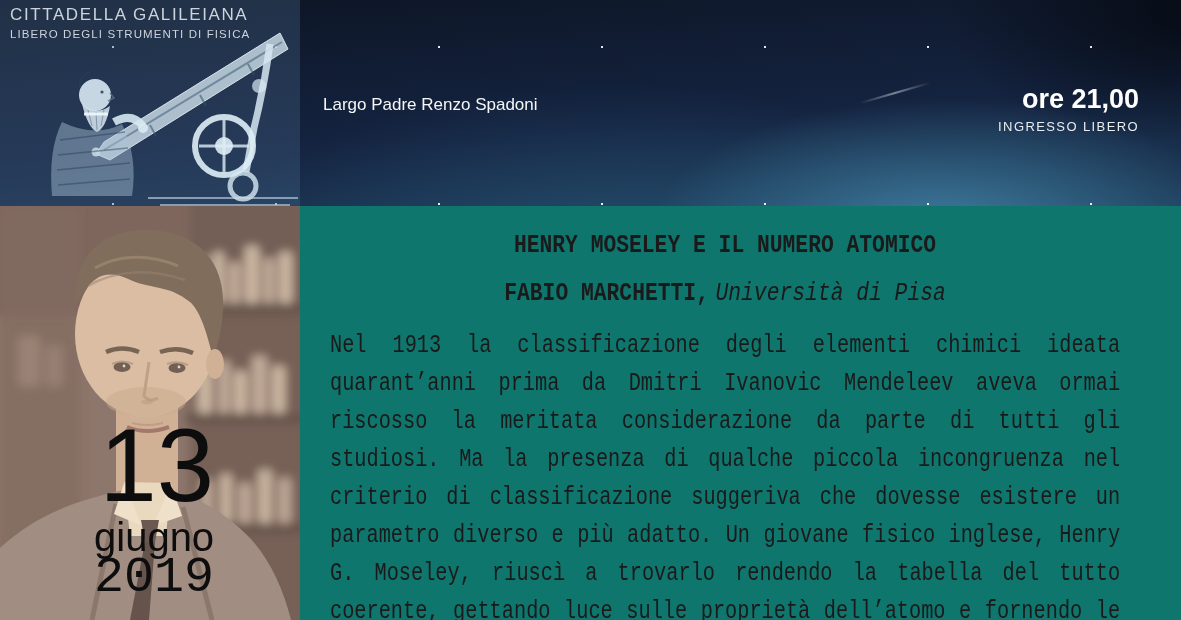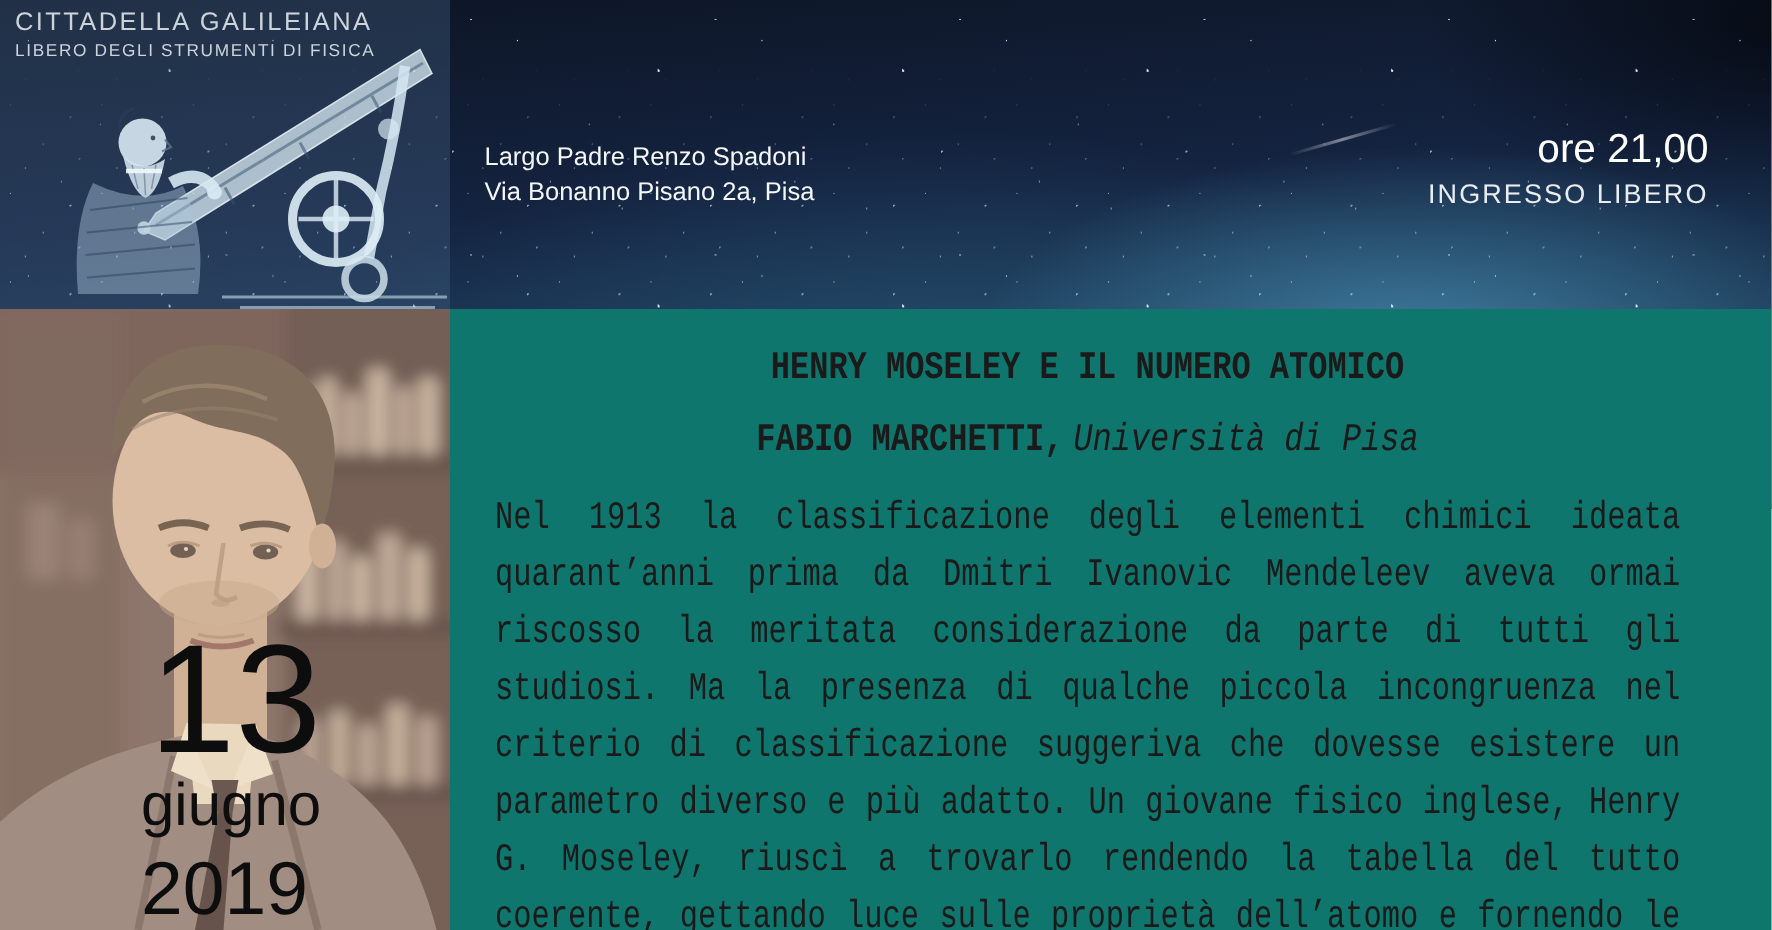--- a/index.html
+++ b/index.html
@@ -59,32 +59,32 @@
     position:absolute;left:321px;top:30px;z-index:3;
     color:#fff;font-size:51px;font-weight:bold;letter-spacing:0;white-space:nowrap;
   }
   .venue{
     position:absolute;left:323px;top:93px;z-index:3;
     color:#f4f6f8;font-size:17px;font-weight:normal;line-height:23px;
   }
   .right-info{
     position:absolute;right:42px;top:84px;z-index:3;text-align:right;color:#fff;
   }
-  .time{font-size:27px;font-weight:normal;}
-  .admission{font-size:18px;font-weight:400;letter-spacing:1.4px;color:#e9edf1;margin-top:4px;}
+  .time{font-size:27px;font-weight:bold;}
+  .admission{font-size:13px;font-weight:400;letter-spacing:1.4px;color:#e9edf1;margin-top:4px;}
   
   .photo{
     position:absolute;left:0;top:206px;width:300px;height:414px;background:#7d655c;
   }
   .date-block{
     position:absolute;left:94px;top:424px;z-index:4;color:#0d0d0d;line-height:1;
   }
   .date-day{font-size:103px;line-height:84px;font-weight:400;text-align:right;}
   .date-month{font-size:40px;line-height:36px;margin-top:11px;}
-  .date-year{font-size:50px;line-height:42px;margin-top:16px;}
+  .date-year{font-size:50px;line-height:42px;margin-top:2px;font-family:Liberation Mono, monospace;}
   
   .panel{
     position:absolute;left:300px;top:206px;width:881px;height:498px;
     background:#0f766e;color:#1a1a1a;font-family:Liberation Mono, monospace;
   }
   .lecture-title{
     position:absolute;left:30px;top:24px;width:790px;text-align:center;
     font-size:26px;font-weight:bold;
     transform:scaleX(.82);transform-origin:center top;white-space:nowrap;
   }
@@ -144,21 +144,20 @@
     </div>
 
     <div class="museum">
       <div class="museum-name">CITTADELLA GALILEIANA</div>
       <div class="museum-sub">LIBERO DEGLI STRUMENTI DI FISICA</div>
     </div>
 
 
     <div class="venue">
       <div>Largo Padre Renzo Spadoni</div>
-      <div>Via Bonanno Pisano 2a, Pisa</div>
     </div>
 
     <div class="right-info">
       <div class="time">ore 21,00</div>
       <div class="admission">INGRESSO LIBERO</div>
     </div>
   </div>
 
   <div class="photo">
     <svg width="300" height="414" viewBox="0 0 300 414">

